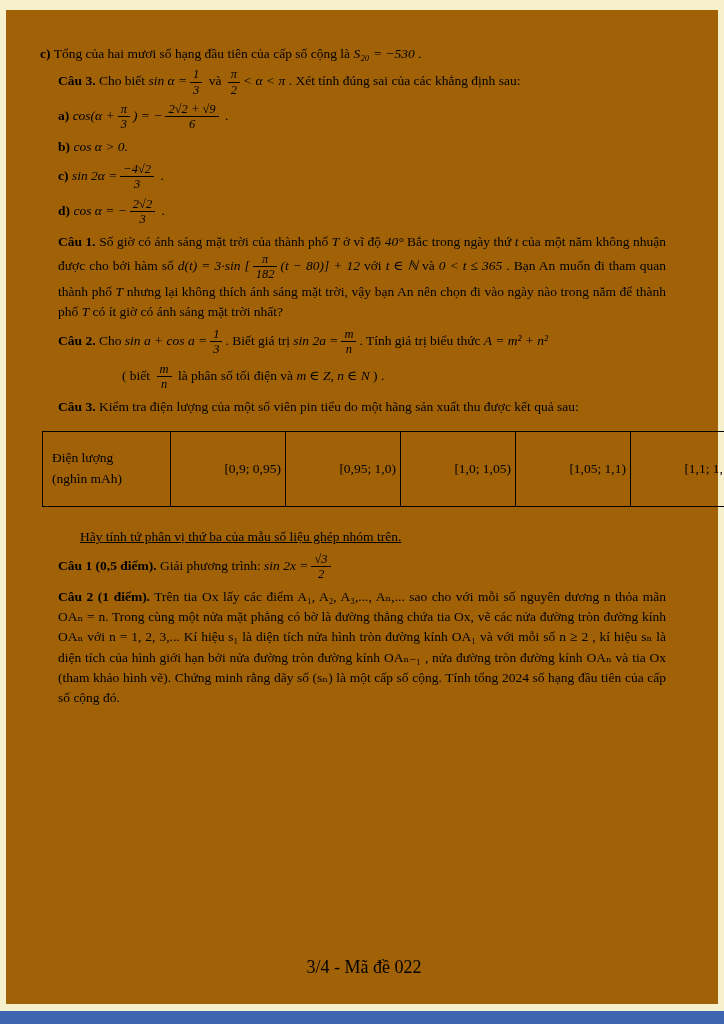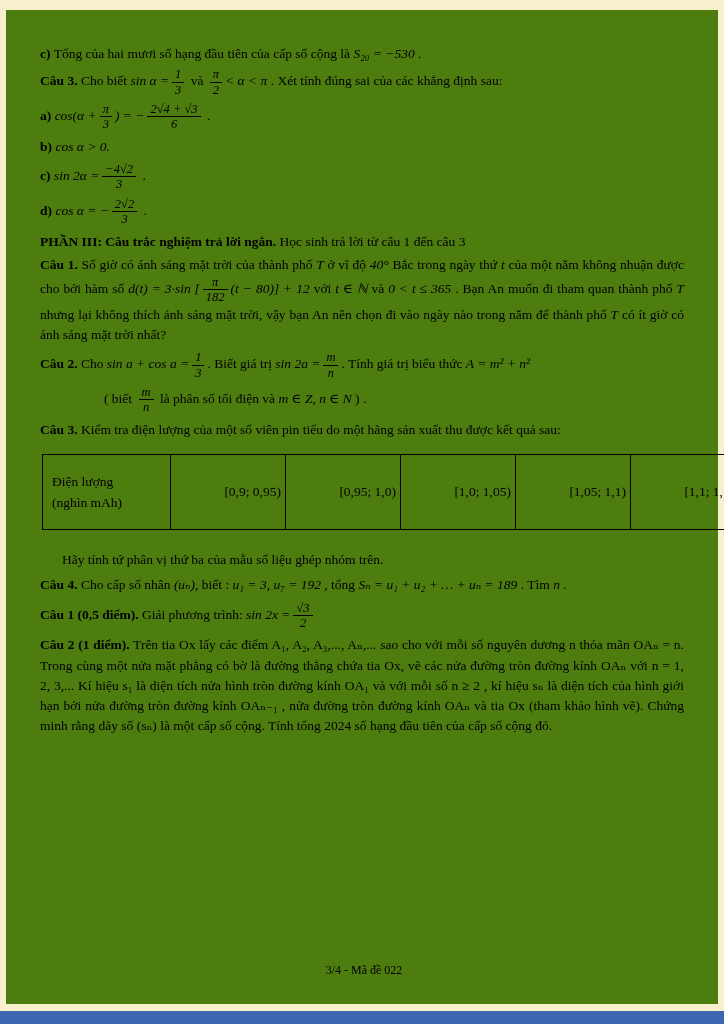--- a/index.html
+++ b/index.html
@@ -4,64 +4,63 @@
 <style>
   html,body{margin:0;padding:0;}
   body{
     width:724px;height:1024px;overflow:hidden;position:relative;
     background:#f7f0cc;
     font-family:"Liberation Serif","DejaVu Serif",serif;
     color:#000;
   }
   .page{
     position:absolute;top:10px;left:6px;width:712px;bottom:20px;
-    background:#4d7c0f;box-sizing:border-box;
+    background:#a16207;box-sizing:border-box;
     padding:34px 34px 20px 34px;
     font-size:13.5px;
   }
   .bottom-bar{position:absolute;left:0;bottom:0;width:100%;height:13px;background:#3e66b0;}
-  p.line{margin:0 0 5px;line-height:1.5;text-align:justify;}
+  p.line{margin:0 18px 5px;line-height:1.5;text-align:justify;}
   p.tight{margin:0 0 3px;}
   .b{font-weight:bold;}
   .m{font-style:italic;}
   .frac{
     display:inline-block;vertical-align:middle;text-align:center;
     margin:0 3px;line-height:1.15;font-style:italic;font-size:12.5px;
   }
   .frac .num{display:block;border-bottom:1px solid #000;padding:0 3px;}
   .frac .den{display:block;padding:0 3px;}
   table.freq{border-collapse:collapse;margin:14px 2px 20px;width:704px;table-layout:fixed;}
   table.freq td{border:1px solid #000;text-align:right;padding:5px 4px;vertical-align:middle;}
   table.freq td.first{width:114px;text-align:left;padding-left:9px;}
   table.freq tr.head td{height:64px;}
   table.freq tr.vals td{height:30px;}
   .cellline{display:block;margin:5px 0;}
-  .indent{padding-left:22px;}
+  .indent{padding-left:22px;text-decoration:underline;}
   .indent2{padding-left:64px;}
-  .page-footer{position:absolute;left:4px;right:0;bottom:26px;text-align:center;font-size:12px;}
+  .page-footer{position:absolute;left:4px;right:0;bottom:26px;text-align:center;font-size:18px;}
 </style>
 </head>
 <body>
 
 <div class="page">
 
   <p class="line tight"><span class="b">c)</span><span> Tổng của hai mươi số hạng đầu tiên của cấp số cộng là </span><span class="m">S₂₀ = −530</span><span> .</span></p>
 
 
   <p class="line"><span class="b">Câu 3.</span><span> Cho biết </span><span class="m">sin α =</span><span class="frac"><span class="num">1</span><span class="den">3</span></span><span> và </span><span class="frac"><span class="num">π</span><span class="den">2</span></span><span class="m">&lt; α &lt; π</span><span> . Xét tính đúng sai của các khẳng định sau:</span></p>
 
-  <p class="line"><span class="b">a)</span> <span class="m">cos(α +</span><span class="frac"><span class="num">π</span><span class="den">3</span></span><span class="m">) = −</span><span class="frac"><span class="num">2√4 + √3</span><span class="den">6</span></span><span> .</span></p>
+  <p class="line"><span class="b">a)</span> <span class="m">cos(α +</span><span class="frac"><span class="num">π</span><span class="den">3</span></span><span class="m">) = −</span><span class="frac"><span class="num">2√2 + √9</span><span class="den">6</span></span><span> .</span></p>
 
   <p class="line"><span class="b">b)</span> <span class="m">cos α &gt; 0.</span></p>
 
   <p class="line"><span class="b">c)</span> <span class="m">sin 2α =</span><span class="frac"><span class="num">−4√2</span><span class="den">3</span></span><span> .</span></p>
 
   <p class="line"><span class="b">d)</span> <span class="m">cos α = −</span><span class="frac"><span class="num">2√2</span><span class="den">3</span></span><span> .</span></p>
 
-  <p class="line tight"><span class="b">PHẦN III: Câu trắc nghiệm trả lời ngắn.</span><span> Học sinh trả lời từ câu 1 đến câu 3</span></p>
 
   <p class="line"><span class="b">Câu 1.</span><span> Số giờ có ánh sáng mặt trời của thành phố </span><span class="m">T</span><span> ở vĩ độ </span><span class="m">40°</span><span> Bắc trong ngày thứ </span><span class="m">t</span><span> của một năm không nhuận được cho bởi hàm số </span><span class="m">d(t) = 3·sin [</span><span class="frac"><span class="num">π</span><span class="den">182</span></span><span class="m">(t − 80)] + 12</span><span> với </span><span class="m">t ∈ ℕ</span><span> và </span><span class="m">0 &lt; t ≤ 365</span><span> . Bạn An muốn đi tham quan thành phố </span><span class="m">T</span><span> nhưng lại không thích ánh sáng mặt trời, vậy bạn An nên chọn đi vào ngày nào trong năm để thành phố </span><span class="m">T</span><span> có ít giờ có ánh sáng mặt trời nhất?</span></p>
 
   <p class="line"><span class="b">Câu 2.</span><span>  Cho </span><span class="m">sin a + cos a =</span><span class="frac"><span class="num">1</span><span class="den">3</span></span><span>.  Biết giá trị  </span><span class="m">sin 2a =</span><span class="frac"><span class="num">m</span><span class="den">n</span></span><span>.  Tính giá trị biểu thức  </span><span class="m">A = m² + n²</span></p>
 
   <p class="line indent2"><span>( biết </span><span class="frac"><span class="num">m</span><span class="den">n</span></span><span> là phân số tối điện và </span><span class="m">m ∈ Z, n ∈ N</span><span> ) .</span></p>
 
   <p class="line"><span class="b">Câu 3.</span><span> Kiểm tra điện lượng của một số viên pin tiểu do một hãng sản xuất thu được kết quả sau:</span></p>
 
   <table class="freq">
@@ -75,21 +74,20 @@
       <td>[0,95; 1,0)</td>
       <td>[1,0; 1,05)</td>
       <td>[1,05; 1,1)</td>
       <td>[1,1; 1,15)</td>
     </tr>
   </tbody>
     </table>
 
   <p class="line indent">Hãy tính  tứ phân vị thứ ba của mẫu số liệu ghép nhóm trên.</p>
 
-  <p class="line"><span class="b">Câu 4.</span><span> Cho cấp số nhân </span><span class="m">(uₙ)</span><span>, biết : </span><span class="m">u₁ = 3, u₇ = 192</span><span> , tổng </span><span class="m">Sₙ = u₁ + u₂ + … + uₙ = 189</span><span> . Tìm </span><span class="m">n</span><span> .</span></p>
 
 
   <p class="line"><span class="b">Câu 1 (0,5 điểm).</span><span>  Giải phương trình:  </span><span class="m">sin 2x =</span><span class="frac"><span class="num">√3</span><span class="den">2</span></span></p>
 
   <p class="line"><span class="b">Câu 2 (1 điểm).</span><span> Trên tia Ox lấy các điểm A₁, A₂, A₃,..., Aₙ,... sao cho với mỗi số nguyên dương n thỏa mãn OAₙ = n. Trong cùng một nửa mặt phẳng có bờ là đường thẳng chứa tia Ox, vẽ các nửa đường tròn đường kính OAₙ với n = 1, 2, 3,... Kí hiệu s₁ là diện tích nửa hình tròn đường kính OA₁ và với mỗi số n ≥ 2 , kí hiệu sₙ là diện tích của hình giới hạn bởi nửa đường tròn đường kính OAₙ₋₁ , nửa đường tròn đường kính OAₙ và tia Ox (tham khảo hình vẽ). Chứng minh rằng dãy số (sₙ) là một cấp số cộng. Tính tổng 2024 số hạng đầu tiên của cấp số cộng đó.</span></p>
 
   <div class="page-footer">3/4 - Mã đề 022</div>
 </div>
 
 <div class="bottom-bar"></div>

